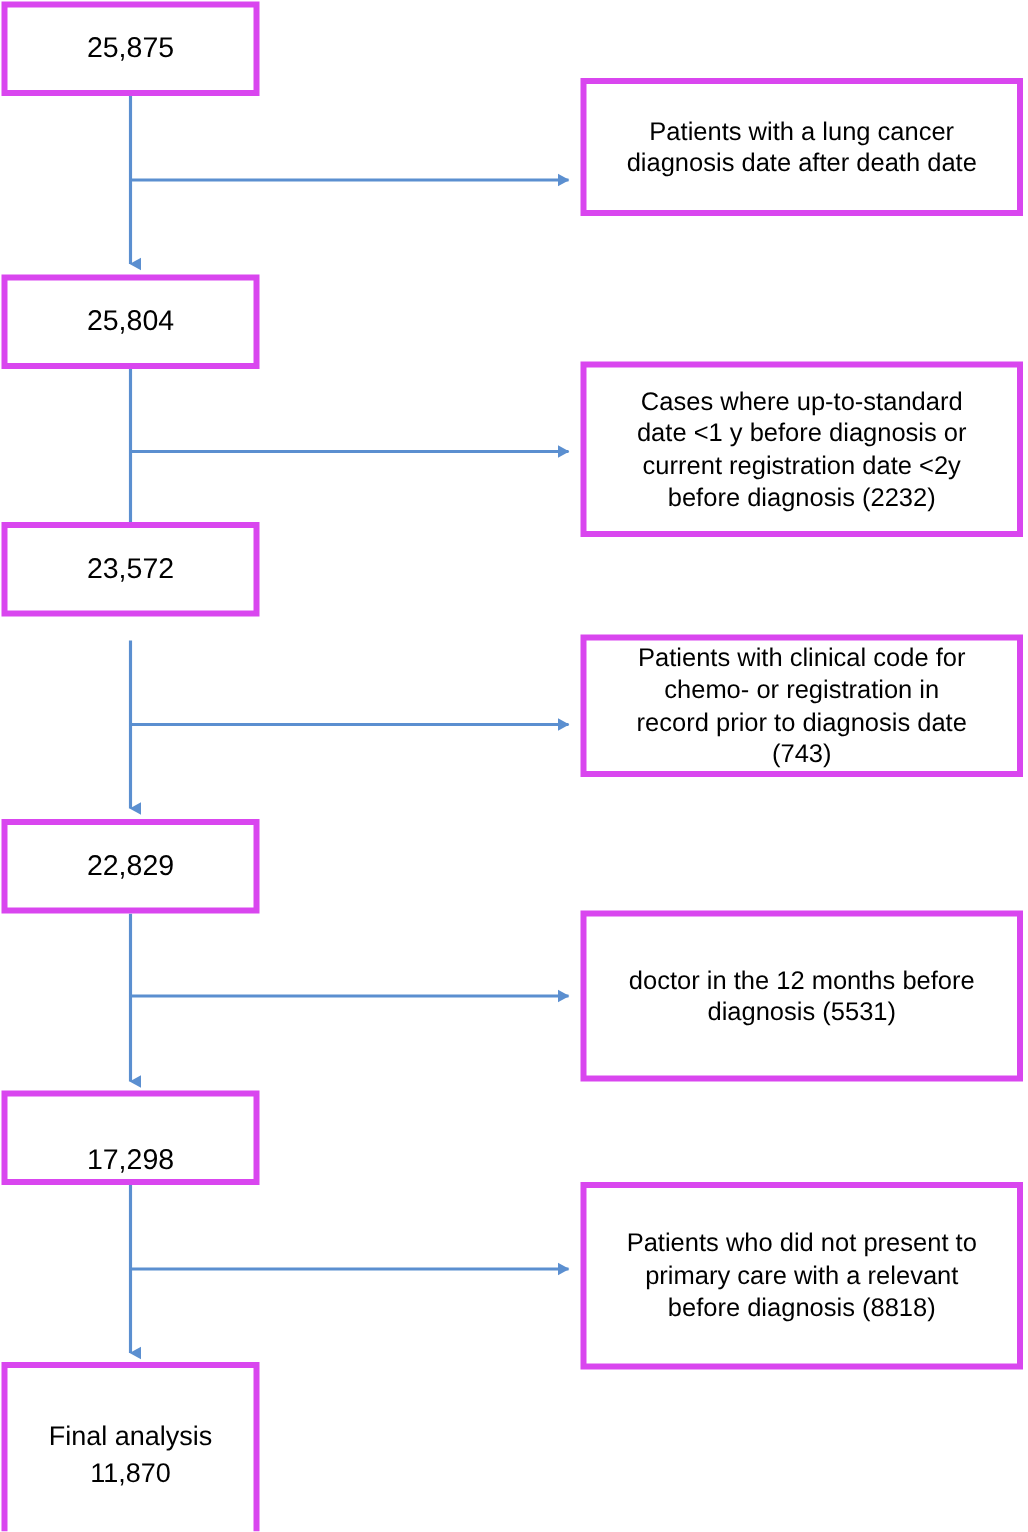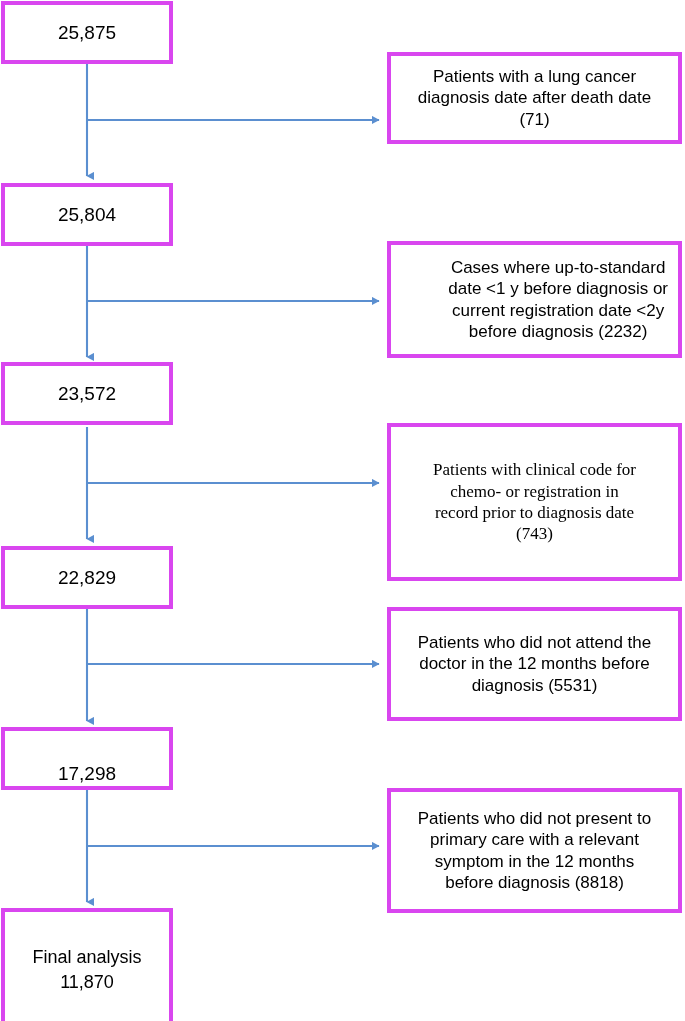--- a/index.html
+++ b/index.html
@@ -97,21 +97,21 @@
   </svg>
 
   <div class="node count-node" style="top:1px;">
     <span class="node-text">25,875</span>
   </div>
 
   <div class="node count-node" style="top:183px;">
     <span class="node-text">25,804</span>
   </div>
 
-  <div class="node count-node" style="top:362px;">
+  <div class="node count-node" style="top:348px;">
     <span class="node-text">23,572</span>
   </div>
 
   <div class="node count-node" style="top:546px;">
     <span class="node-text">22,829</span>
   </div>
 
   <div class="node count-node" style="top:727px;align-items:flex-end;">
     <span class="node-text">17,298</span>
   </div>
@@ -120,52 +120,49 @@
     <div class="node-text">
       <div>Final analysis</div>
       <div>11,870</div>
     </div>
   </div>
 
   <div class="node exclusion-node" style="top:52px; height:92px;">
     <div class="node-text">
       <div>Patients with a lung cancer</div>
       <div>diagnosis date after death date</div>
-      <div>(71)</div>
     </div>
   </div>
 
-  <div class="node exclusion-node" style="top:241px; height:117px;justify-content:flex-end;">
+  <div class="node exclusion-node" style="top:241px; height:117px;">
     <div class="node-text">
       <div>Cases where up-to-standard</div>
       <div>date &lt;1 y before diagnosis or</div>
       <div>current registration date &lt;2y</div>
       <div>before diagnosis (2232)</div>
     </div>
   </div>
 
-  <div class="node exclusion-node" style="top:423px; height:158px;font-family:Liberation Serif, serif;">
+  <div class="node exclusion-node" style="top:423px; height:95px;">
     <div class="node-text">
       <div>Patients with clinical code for</div>
       <div>chemo- or registration in</div>
       <div>record prior to diagnosis date</div>
       <div>(743)</div>
     </div>
   </div>
 
   <div class="node exclusion-node" style="top:607px; height:114px;">
     <div class="node-text">
-      <div>Patients who did not attend the</div>
       <div>doctor in the 12 months before</div>
       <div>diagnosis (5531)</div>
     </div>
   </div>
 
   <div class="node exclusion-node" style="top:788px; height:125px;">
     <div class="node-text">
       <div>Patients who did not present to</div>
       <div>primary care with a relevant</div>
-      <div>symptom in the 12 months</div>
       <div>before diagnosis (8818)</div>
     </div>
   </div>
 
 </div>
 
 </body></html>

